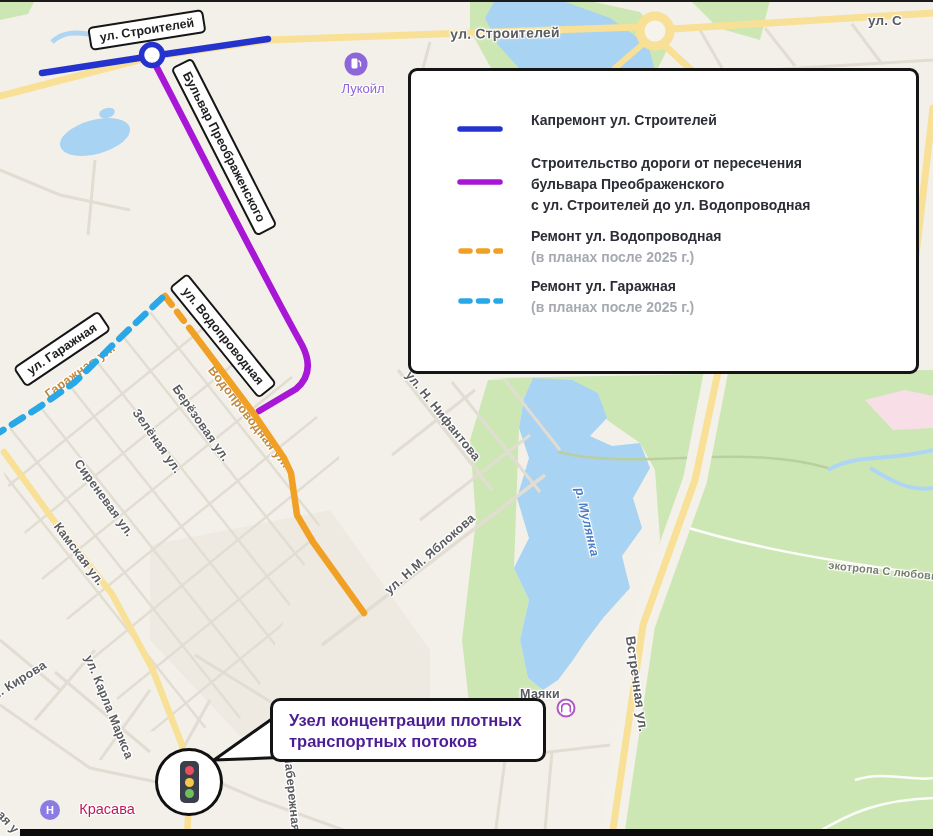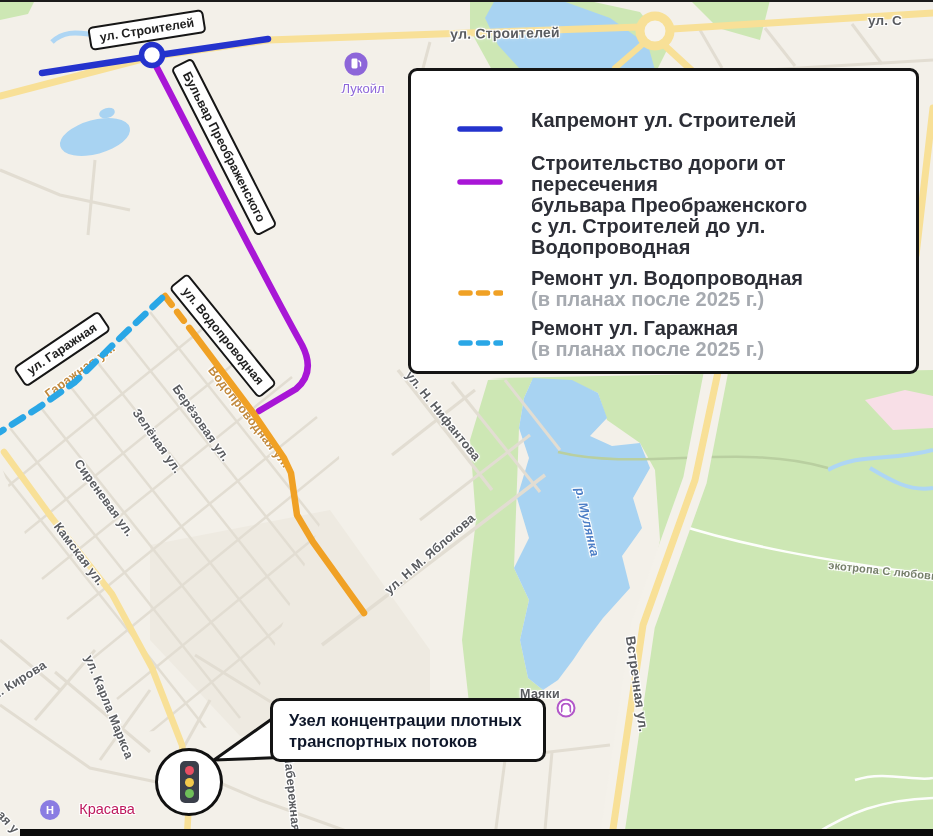--- a/index.html
+++ b/index.html
@@ -51,29 +51,29 @@
         transform:translate(-50%,-50%);}
   .wb-stroiteley{left:147px;top:30px;transform:translate(-50%,-50%) rotate(-9deg);}
   .wb-preobrazhenskogo{left:224px;top:147px;transform:translate(-50%,-50%) rotate(63deg);}
   .wb-garazhnaya{left:62px;top:349px;transform:translate(-50%,-50%) rotate(-34deg);}
   .wb-vodoprovodnaya{left:223px;top:336px;transform:translate(-50%,-50%) rotate(51deg);}
   
   .legend{position:absolute;left:408px;top:68px;width:511px;height:306px;box-sizing:border-box;
           background:#fff;border:3.5px solid #151515;border-radius:9px;padding:39px 18px 0 46px;}
   .lrow{display:flex;align-items:flex-start;}
   .lrow .sw{width:46px;flex:0 0 46px;}
-  .lrow .ltext{margin-left:28px;font-size:20px;line-height:21px;font-weight:700;color:#2c2e36;}
+  .lrow .ltext{margin-left:28px;font-size:14px;line-height:21px;font-weight:700;color:#2c2e36;}
   .lnote{color:#a6aab0;font-weight:600;}
   .lnote-inline{color:#a6aab0;font-weight:600;margin-left:5px;}
   .mb17{margin-bottom:17px;} .mb14{margin-bottom:10px;} .mb18{margin-bottom:18px;} .mb8{margin-bottom:8px;}
   .swm8{margin-top:8px;} .swm18{margin-top:18px;} .swm14{margin-top:14px;}
   
   .callout{position:absolute;left:270px;top:698px;width:276px;height:64px;box-sizing:border-box;
            background:#fff;border:3px solid #141414;border-radius:10px;padding:9px 16px;
-           font-size:16.5px;font-weight:700;color:#0f172a;line-height:21px;}
+           font-size:16.5px;font-weight:700;color:#4c1d95;line-height:21px;}
   .tl-circle{position:absolute;left:155px;top:748px;width:62px;height:62px;background:#fff;
              border:3.5px solid #111;border-radius:50%;display:flex;align-items:center;justify-content:center;}
   .tl-body{width:19px;height:42px;background:#3a3f4b;border-radius:5px;display:flex;flex-direction:column;
            align-items:center;justify-content:center;gap:2.5px;}
   .tl-dot{width:9px;height:9px;border-radius:50%;}
   .tl-red{background:#e84f63;} .tl-yellow{background:#f2c94c;} .tl-green{background:#6fbf5a;}
   
   .frame-top{position:absolute;left:0;top:0;width:933px;height:2px;background:#1b1b1b;}
   .frame-bottom{position:absolute;left:20px;top:829px;width:913px;height:7px;background:#0b0b0b;}
 </style>

